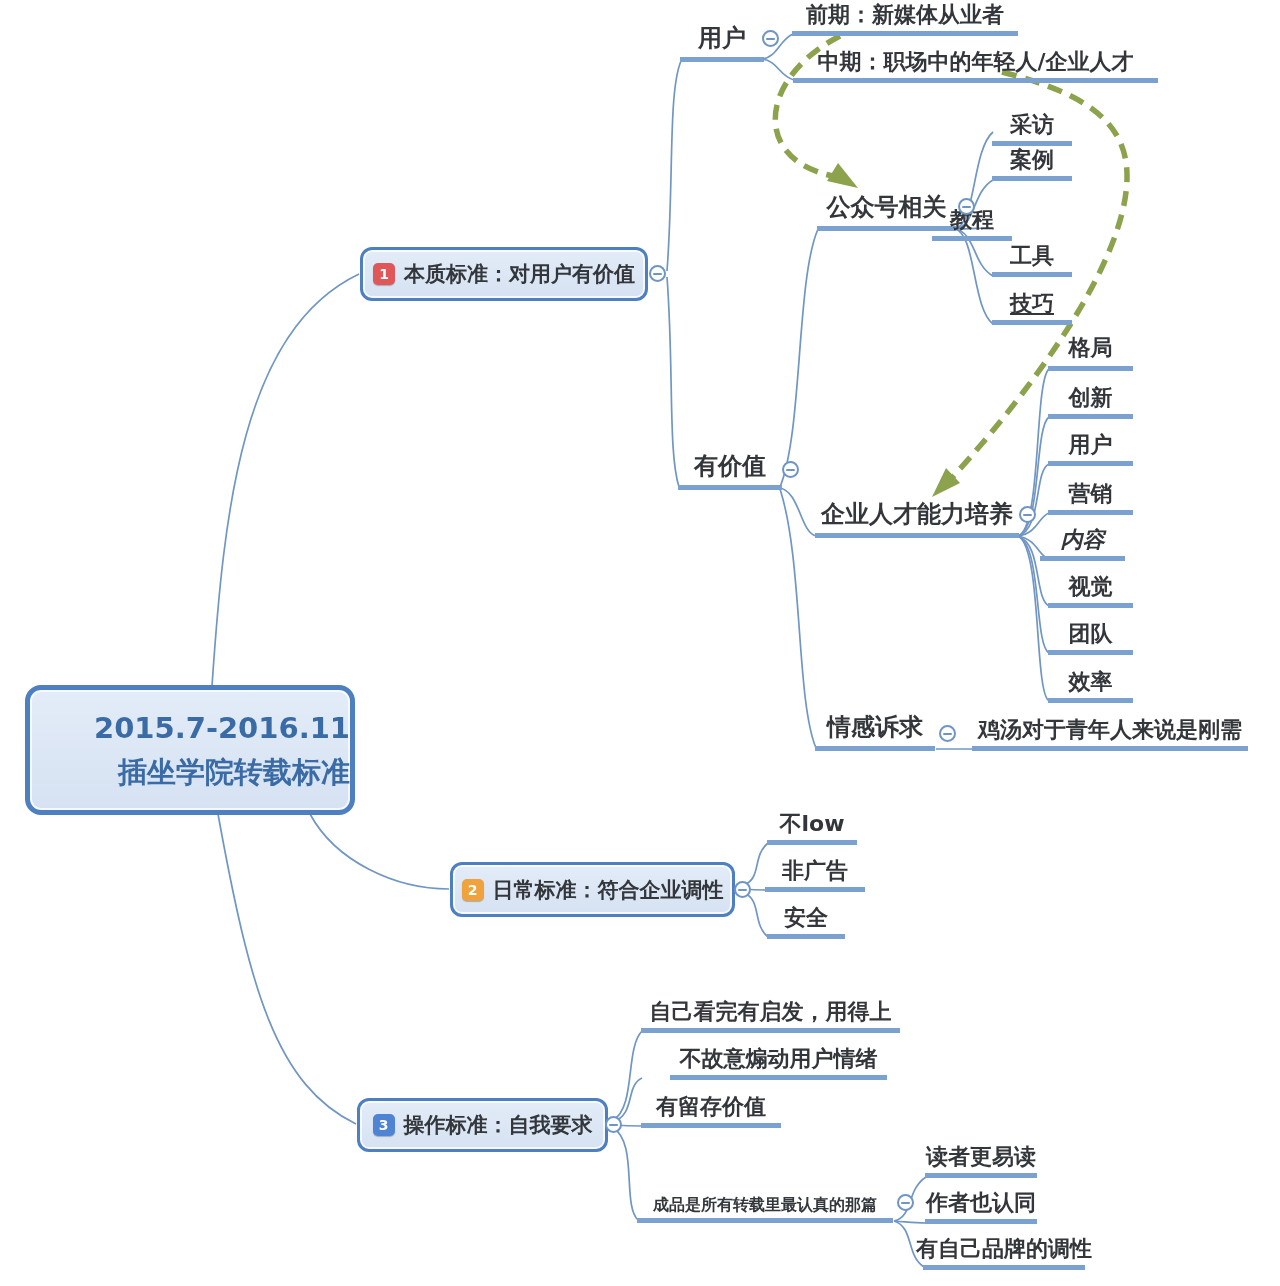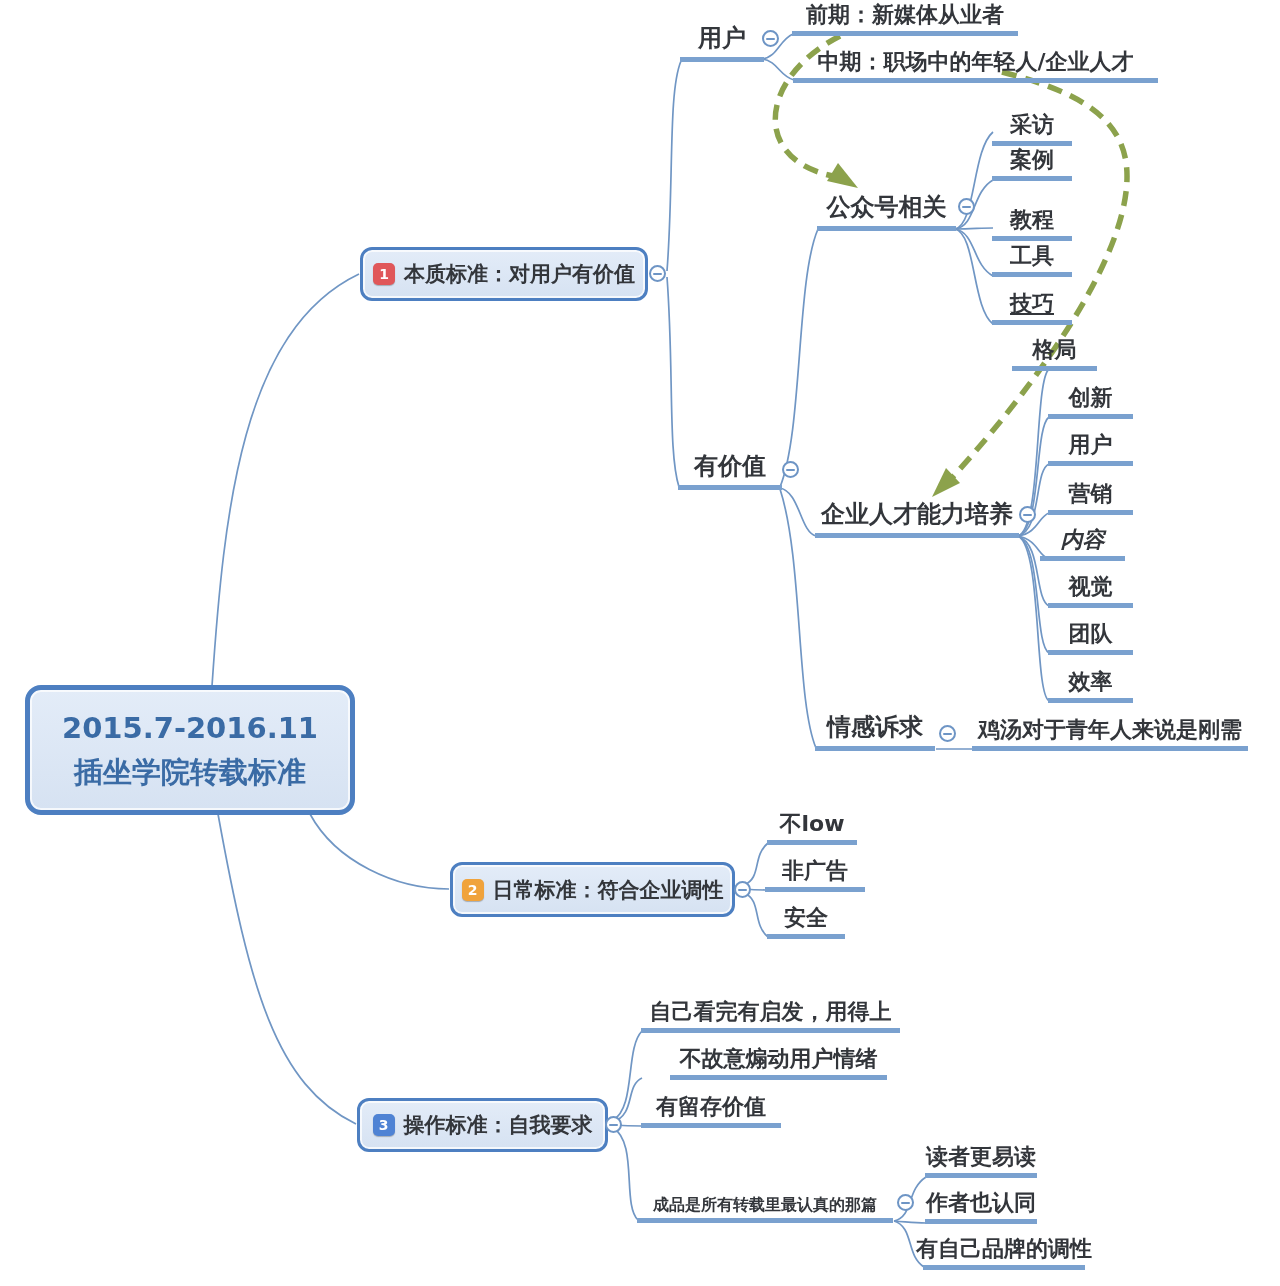--- a/index.html
+++ b/index.html
@@ -20,21 +20,21 @@
   .box{
     position:absolute;box-sizing:border-box;
     background:linear-gradient(180deg,#e3ecf8,#d6e2f2);
     border:3px solid #4d7fc1;border-radius:12px;
     box-shadow:inset 0 0 0 2px rgba(255,255,255,.75);
     display:flex;align-items:center;justify-content:center;gap:9px;
     font-weight:700;font-size:21px;color:#33363b;white-space:nowrap;
   }
   .box.root{
     border-width:5px;border-radius:16px;flex-direction:column;gap:3px;
-    font-size:29px;color:#3a6ba5;line-height:1.38;
+    font-size:29px;color:#3a6ba5;line-height:1.38;align-items:flex-end;
   }
   .badge{
     width:22px;height:22px;border-radius:5px;flex:0 0 auto;
     display:flex;align-items:center;justify-content:center;
     color:#fff;font-size:14px;font-weight:700;
     box-shadow:0 1px 1px rgba(0,0,0,.25);
   }
   .badge-red{background:#e0575a;}
   .badge-orange{background:#f0a33c;}
   .badge-blue{background:#4f83d4;}
@@ -119,26 +119,26 @@
 
   <div class="leaf lg" style="left:680px;top:24px;width:84px;">用户</div>
   <div class="leaf" style="left:792px;top:-2px;width:226px;">前期：新媒体从业者</div>
   <div class="leaf" style="left:793px;top:45px;width:365px;">中期：职场中的年轻人/企业人才</div>
 
   <div class="leaf lg" style="left:678px;top:452px;width:104px;">有价值</div>
 
   <div class="leaf lg" style="left:817px;top:193px;width:139px;">公众号相关</div>
   <div class="leaf" style="left:992px;top:108px;width:80px;">采访</div>
   <div class="leaf" style="left:992px;top:143px;width:80px;">案例</div>
-  <div class="leaf" style="left:992px;top:191px;width:80px;margin-top:12px;">教程</div>
+  <div class="leaf" style="left:932px;top:191px;width:80px;margin-top:12px;">教程</div>
   <div class="leaf" style="left:992px;top:239px;width:80px;">工具</div>
   <div class="leaf" style="left:992px;top:287px;width:80px;text-decoration:underline;">技巧</div>
 
   <div class="leaf lg" style="left:815px;top:500px;width:204px;">企业人才能力培养</div>
-  <div class="leaf" style="left:1012px;top:333px;width:85px;">格局</div>
+  <div class="leaf" style="left:1048px;top:333px;width:85px;font-family:Liberation Mono, monospace;">格局</div>
   <div class="leaf" style="left:1048px;top:381px;width:85px;">创新</div>
   <div class="leaf" style="left:1048px;top:428px;width:85px;">用户</div>
   <div class="leaf" style="left:1048px;top:477px;width:85px;">营销</div>
   <div class="leaf" style="left:1040px;top:523px;width:85px;font-style:italic;">内容</div>
   <div class="leaf" style="left:1048px;top:570px;width:85px;">视觉</div>
   <div class="leaf" style="left:1048px;top:617px;width:85px;">团队</div>
   <div class="leaf" style="left:1048px;top:665px;width:85px;">效率</div>
 
   <div class="leaf lg" style="left:815px;top:713px;width:120px;">情感诉求</div>
   <div class="leaf" style="left:972px;top:713px;width:276px;">鸡汤对于青年人来说是刚需</div>

